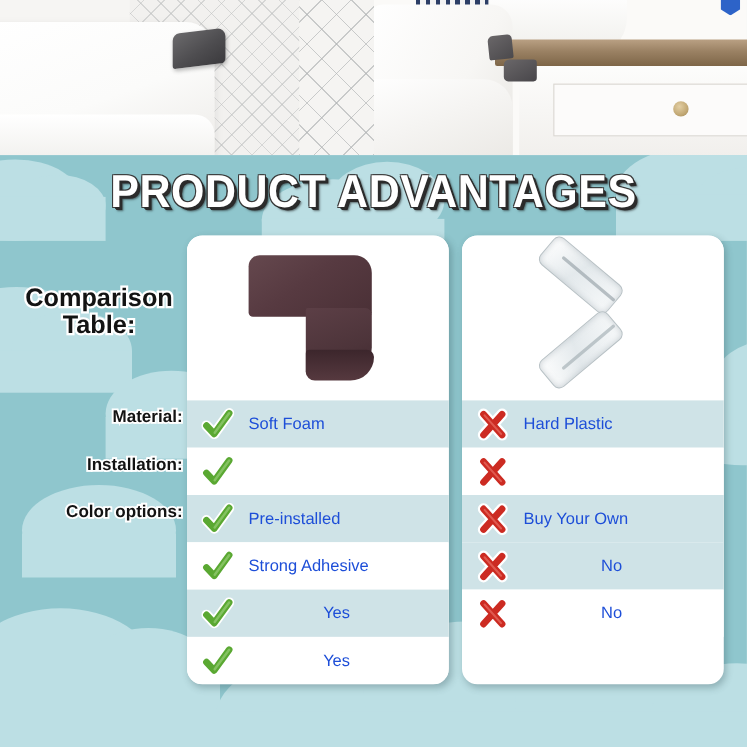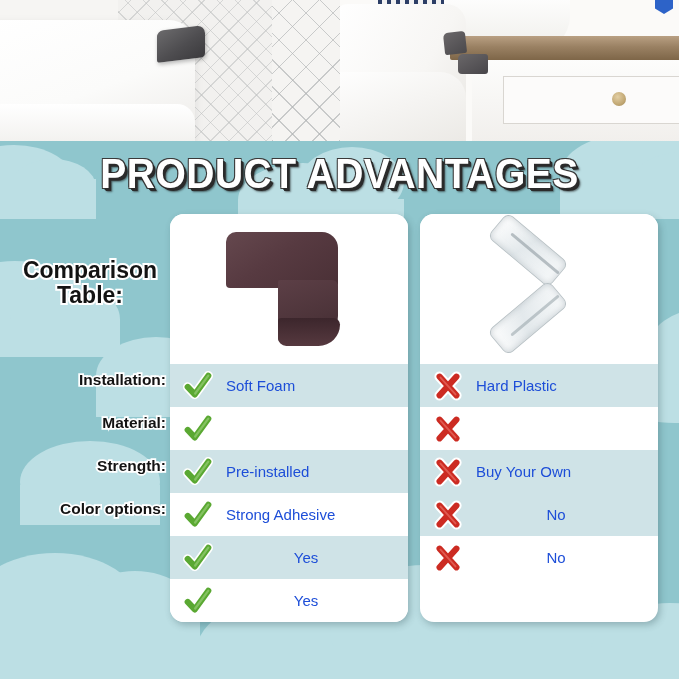--- a/index.html
+++ b/index.html
@@ -373,23 +373,22 @@
     <div class="cloud" style="left:468px;top:440px;width:190px;height:120px;"></div>
     <div class="cloud" style="left:590px;top:462px;width:160px;height:104px;"></div>
     <div class="cloud-block" style="left:196px;top:506px;width:560px;height:40px;"></div>
   </div>
 
   <div class="title">PRODUCT ADVANTAGES</div>
 
   <div class="table-label">Comparison Table:</div>
 
   <div class="row-labels">
+    <div class="row-label">Material:</div>
     <div class="row-label">Installation:</div>
-    <div class="row-label">Material:</div>
-    <div class="row-label">Strength:</div>
     <div class="row-label">Color options:</div>
   </div>
 
   <div class="card" id="card-left">
     <div class="card-img">
       <div class="foam">
         <div class="foam-top"></div>
         <div class="foam-side"></div>
         <div class="foam-lip"></div>
       </div>

